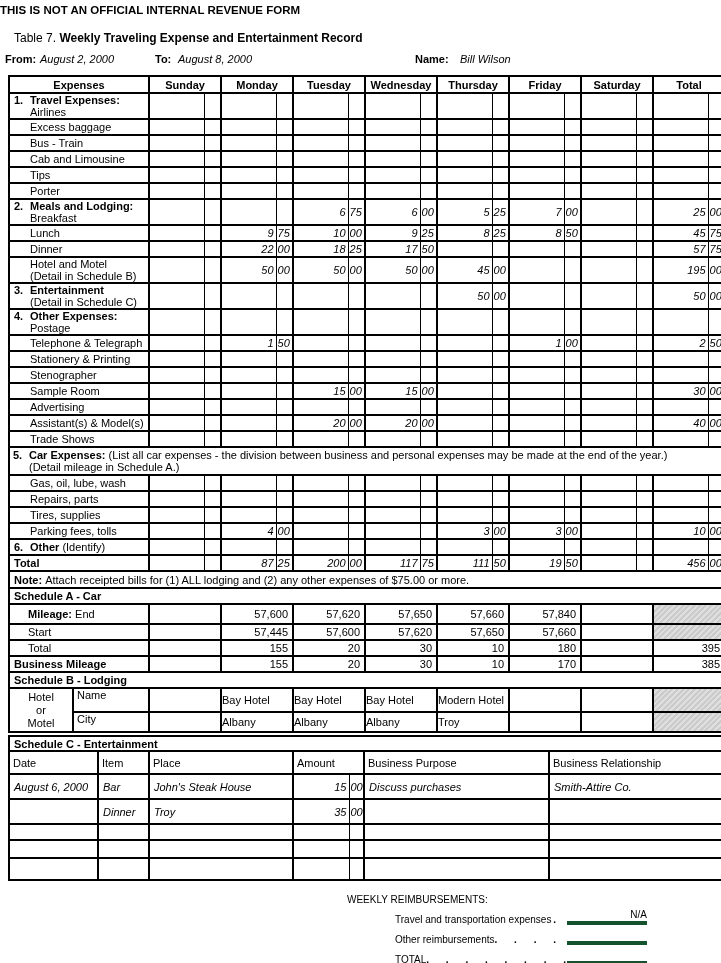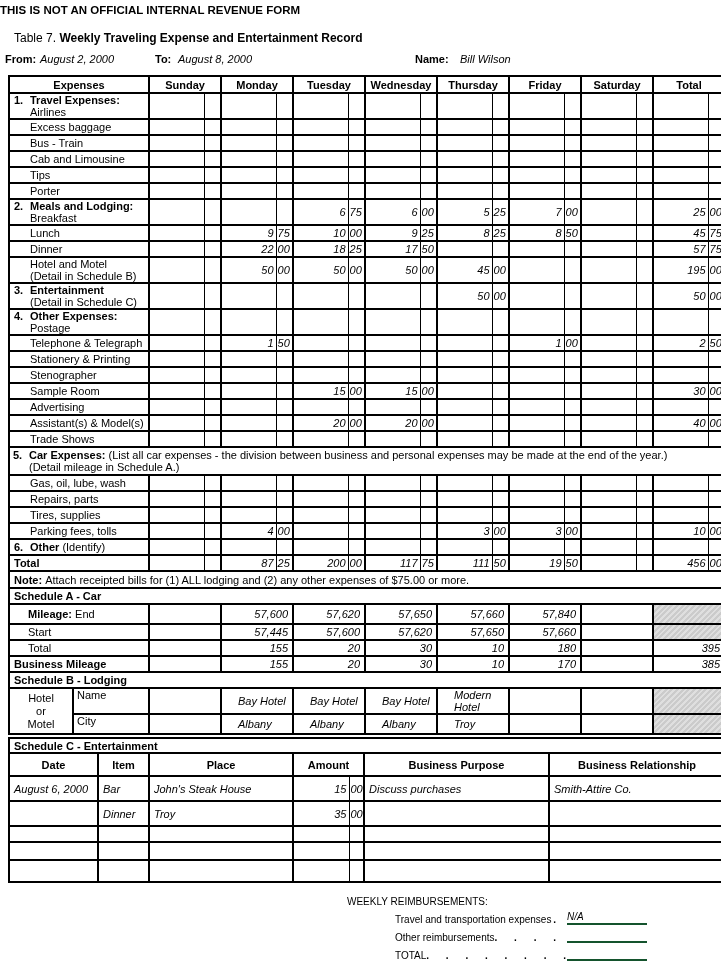--- a/index.html
+++ b/index.html
@@ -23,36 +23,36 @@
   .b{font-weight:bold;}
   .num{display:inline-block;width:16px;font-weight:bold;}
   .l2{padding-left:16px;}
   .ind{padding-left:16px;}
   td.lab{padding-left:4px;}
   td.full{}
   td.notecell{padding-left:4px;}
   td.schtitle{font-weight:bold;padding-left:4px;}
   td.alab{padding-left:4px;}
   td.alab .l2{padding-left:14px;}
-  td.mval{text-align:right;font-style:italic;padding-right:4px;}
-  td.bval{font-style:italic;padding-left:16px;}
+  td.mval{text-align:right;padding-right:4px;}
+  td.bval{padding-left:0;}
   td.sidelab{text-align:center;line-height:13px;padding:0 1px;}
   td.blab{padding-left:3px;vertical-align:top;}
   td.hatch{background:repeating-linear-gradient(135deg,#cbcbcb 0 2px,#dfdfdf 2px 4px);}
-  td.cc{text-align:center;font-weight:bold;}
+  td.cc{font-weight:normal;}
   td.cit{font-style:italic;padding-left:4px;}
   .rh15{height:15px}.rh16{height:16px}.rh17{height:17px}.rh18{height:18px}.rh20{height:20px}
   .rh22{height:22px}.rh23{height:23px}.rh24{height:24px}.rh25{height:25px}.rh26{height:16px}.rh28{height:28px}
 
   .reimb{margin:13px 0 0 347px;width:300px;font-size:10px;line-height:11px;}
   .reimb-title{margin-bottom:3px;}
   .rline{display:flex;align-items:flex-end;margin-top:4px;padding-left:48px;}
   .rlab{white-space:nowrap;flex:none;}
   .rdots{flex:1 1 auto;overflow:hidden;text-align:right;letter-spacing:7px;white-space:nowrap;font-weight:bold;padding-right:4px;}
-  .rval{width:80px;flex:none;border-bottom:2px solid #14532d;text-align:left;font-style:italic;min-height:12px;}
+  .rval{width:80px;flex:none;border-bottom:4px solid #14532d;text-align:right;min-height:12px;}
 </style>
 </head>
 <body>
 
 <div class="disclaimer">THIS IS NOT AN OFFICIAL INTERNAL REVENUE FORM</div>
 
 <div class="tbl7">
   <span>Table 7.</span>
   <span class="bold">Weekly Traveling Expense and Entertainment Record</span>
 </div>

